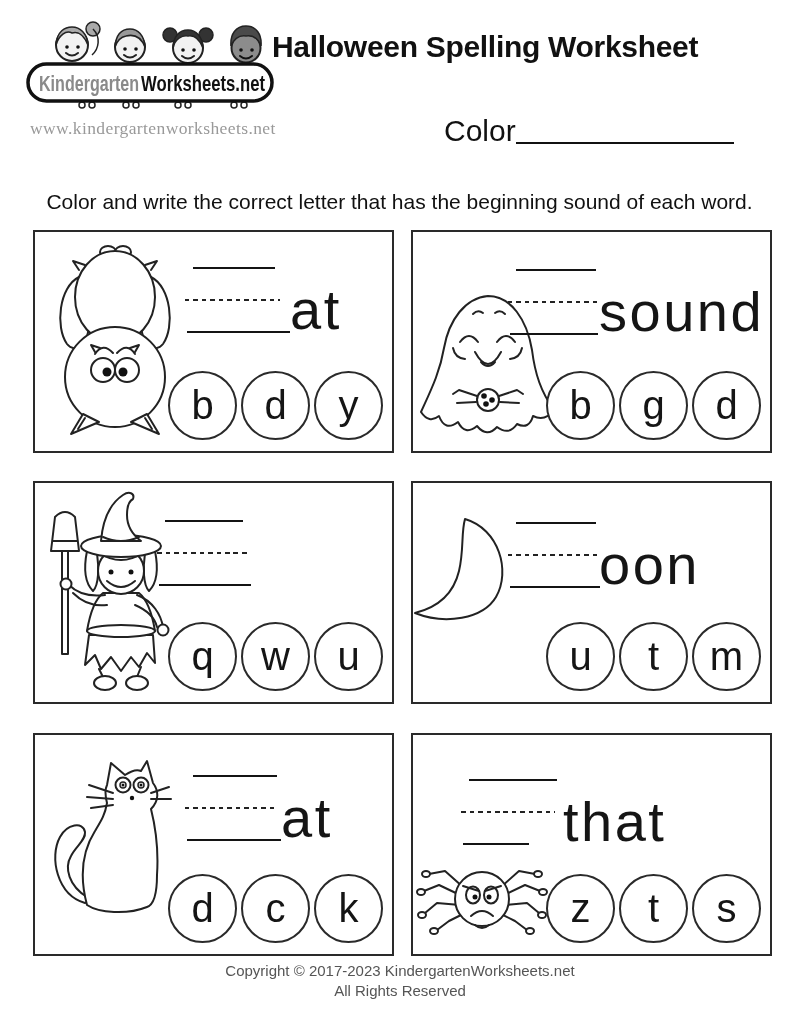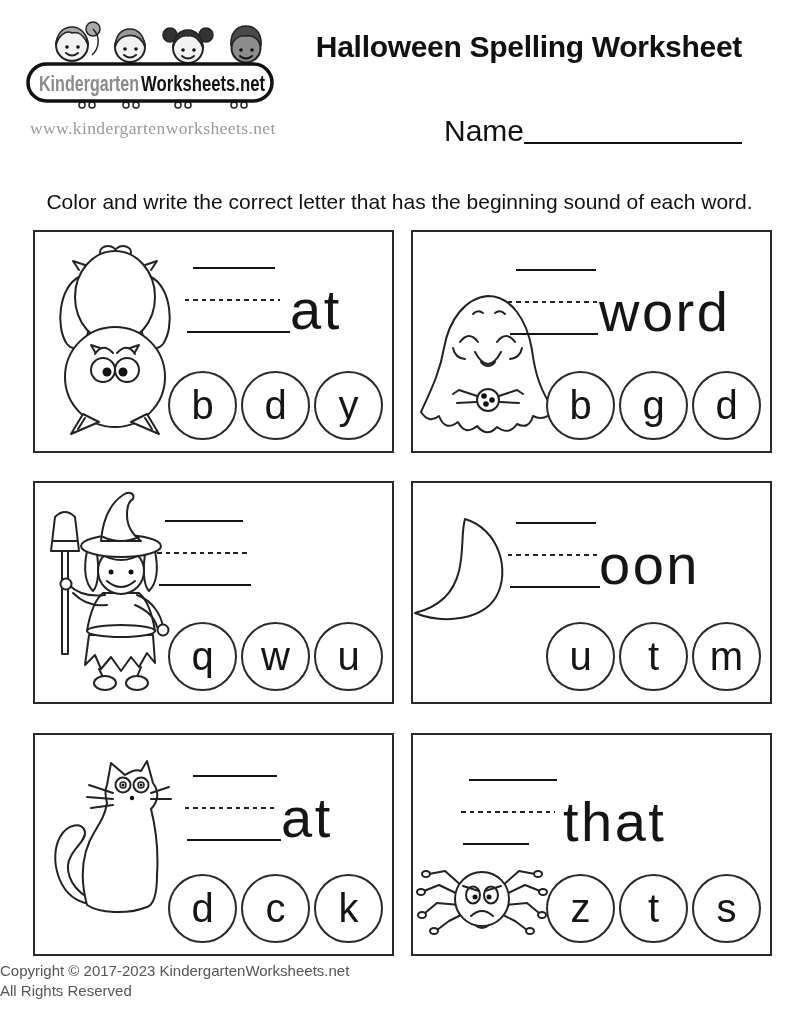--- a/index.html
+++ b/index.html
@@ -2,21 +2,21 @@
 <html><head>
 <meta charset="utf-8">
 <style>
   html,body{margin:0;padding:0;background:#fff;}
   .page{position:relative;width:800px;height:1035px;background:#fff;overflow:hidden;
         font-family:"Liberation Sans",sans-serif;color:#151515;}
 
   
   .logo-svg{position:absolute;left:26px;top:14px;}
   .logo-url{position:absolute;left:30px;top:118px;font-size:17.5px;color:#999;letter-spacing:.4px;font-family:Liberation Serif, serif;}
-  .title{position:absolute;left:272px;top:30px;width:470px;text-align:right;white-space:nowrap;
+  .title{position:absolute;left:272px;top:30px;width:470px;text-align:left;white-space:nowrap;
          font-size:30px;font-weight:bold;letter-spacing:-.3px;color:#111;}
   .name-row{position:absolute;left:444px;top:114px;display:flex;align-items:flex-end;}
   .name-label{font-size:30px;color:#111;}
   .name-line{width:218px;border-bottom:2.5px solid #111;margin-bottom:4px;}
   .instruction{position:absolute;left:0;right:1px;top:190px;text-align:center;font-size:21px;color:#111;}
 
   
   .card{position:absolute;width:357px;height:219px;border:2px solid #2a2a2a;background:#fff;}
   .c1{left:33px;top:230px}.c2{left:411px;top:230px}
   .c3{left:33px;top:481px}.c4{left:411px;top:481px}
@@ -24,21 +24,21 @@
   .art{position:absolute;}
   .guide{position:absolute;}
   .gl{position:absolute;height:0;border-top:2.2px solid #141414;}
   .gl.dash{border-top:none;height:2.2px;background:repeating-linear-gradient(90deg,#222 0 4.5px,transparent 4.5px 8.5px);}
   .word{position:absolute;font-size:56px;line-height:1;letter-spacing:2.5px;color:#151515;white-space:nowrap;}
   .choices{position:absolute;right:9px;top:139px;display:flex;gap:4px;}
   .circle{width:65px;height:65px;border:2.2px solid #2a2a2a;border-radius:50%;
           display:flex;align-items:center;justify-content:center;font-size:40px;color:#151515;background:#fff;}
 
   
-  .footer{position:absolute;left:0;right:0;top:961px;font-size:15px;color:#555;line-height:1.35;}
+  .footer{position:absolute;left:0;right:0;top:961px;text-align:center;font-size:15px;color:#555;line-height:1.35;}
 
   svg .ln{fill:none;stroke:#222;stroke-width:2;stroke-linecap:round;stroke-linejoin:round;}
   svg .fw{fill:#fff;stroke:#222;stroke-width:2;stroke-linecap:round;stroke-linejoin:round;}
 </style>
 </head>
 <body>
 
 <div class="page">
 
   <svg class="logo-svg" width="250" height="100" viewBox="0 0 250 100">
@@ -84,21 +84,21 @@
 
     <rect x="2" y="50" width="244" height="37" rx="18.5" fill="#fff" stroke="#111" stroke-width="3.5"></rect>
     <text x="13" y="77" font-family="Liberation Sans, sans-serif" font-size="22" font-weight="bold" fill="#8a8a8a" textLength="100" lengthAdjust="spacingAndGlyphs">Kindergarten</text>
     <text x="115" y="77" font-family="Liberation Sans, sans-serif" font-size="22" font-weight="bold" fill="#111" textLength="124" lengthAdjust="spacingAndGlyphs">Worksheets.net</text>
   </svg>
   <div class="logo-url">www.kindergartenworksheets.net</div>
 
   <div class="title">Halloween Spelling Worksheet</div>
 
   <div class="name-row">
-    <span class="name-label">Name</span>
+    <span class="name-label">Color</span>
     <span class="name-line"></span>
   </div>
 
   <div class="instruction">Color and write the correct letter that has the beginning sound of each word.</div>
 
   <div class="card c1">
     <svg class="art" style="left:16px;top:10px" width="130" height="198" viewBox="0 0 130 198">
       <ellipse cx="57" cy="10" rx="8" ry="6" class="fw"></ellipse>
         <ellipse cx="72" cy="10" rx="8" ry="6" class="fw"></ellipse>
       <path d="M28,35 C8,45 4,85 16,102 C24,112 38,104 38,80 C38,62 32,45 28,35 Z" class="fw"></path>
@@ -151,21 +151,21 @@
       <circle cx="73" cy="110" r="11" class="fw"></circle>
       <circle cx="69" cy="106" r="2.8" fill="#111"></circle>
         <circle cx="77" cy="110" r="2.8" fill="#111"></circle>
         <circle cx="71" cy="114" r="2.8" fill="#111"></circle>
     </svg>
     <div class="guide" style="left:95px;top:37px">
       <div class="gl" style="left:8px;top:0;width:80px"></div>
       <div class="gl dash" style="left:0;top:32px;width:92px"></div>
       <div class="gl" style="left:2px;top:64px;width:88px"></div>
     </div>
-    <div class="word" style="left:186px;top:52px">word</div>
+    <div class="word" style="left:186px;top:52px">sound</div>
     <div class="choices">
       <div class="circle">b</div>
       <div class="circle">g</div>
       <div class="circle">d</div>
     </div>
   </div>
 
   <div class="card c3">
     <svg class="art" style="left:6px;top:6px" width="135" height="205" viewBox="0 0 135 205">
       <path d="M10,62 L38,62 L34,28 Q24,18 14,28 Z" class="fw"></path>

